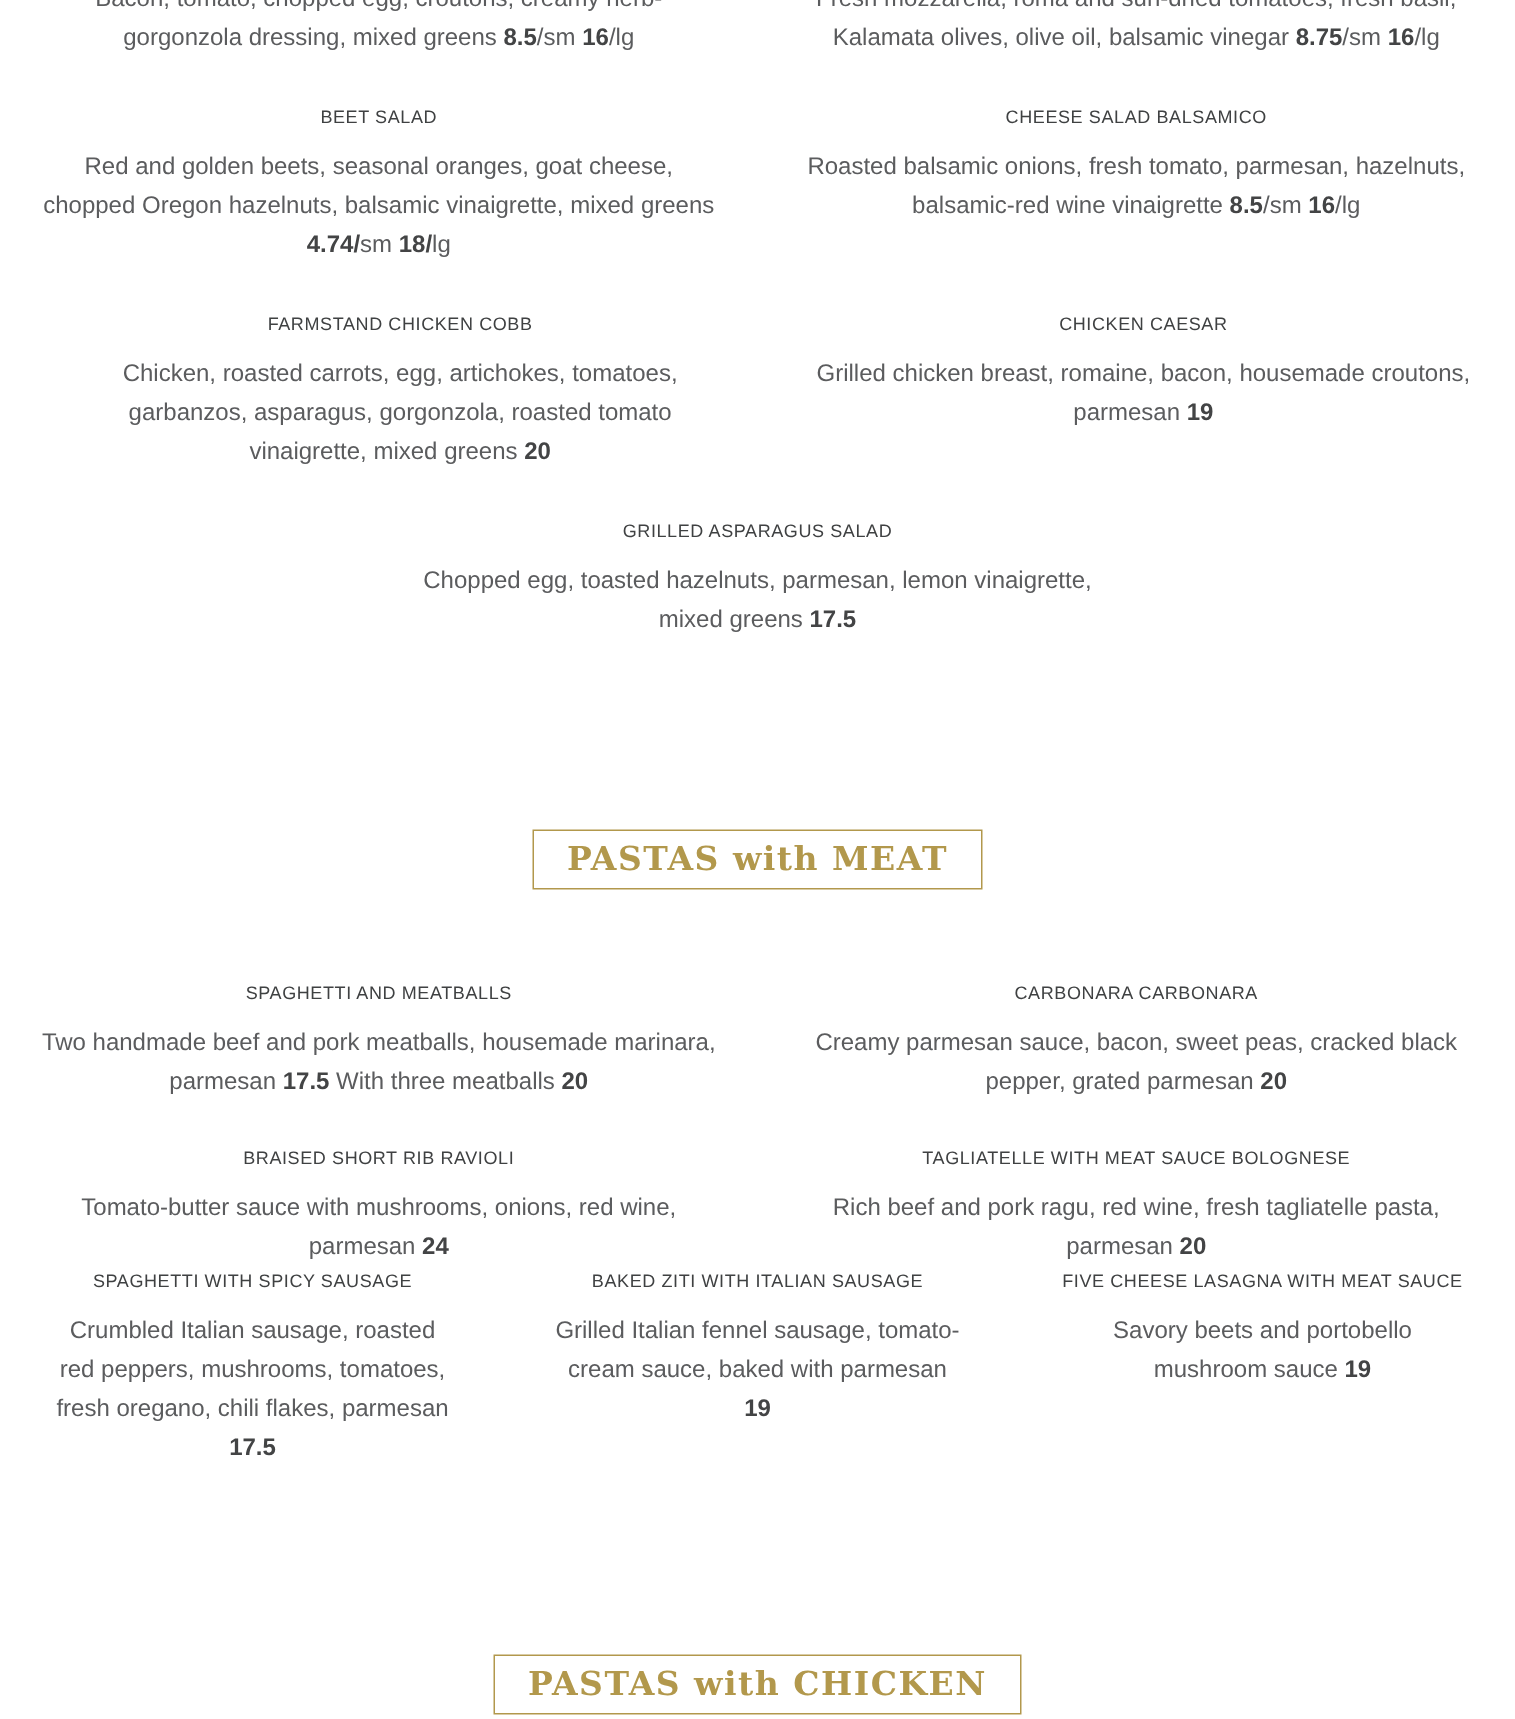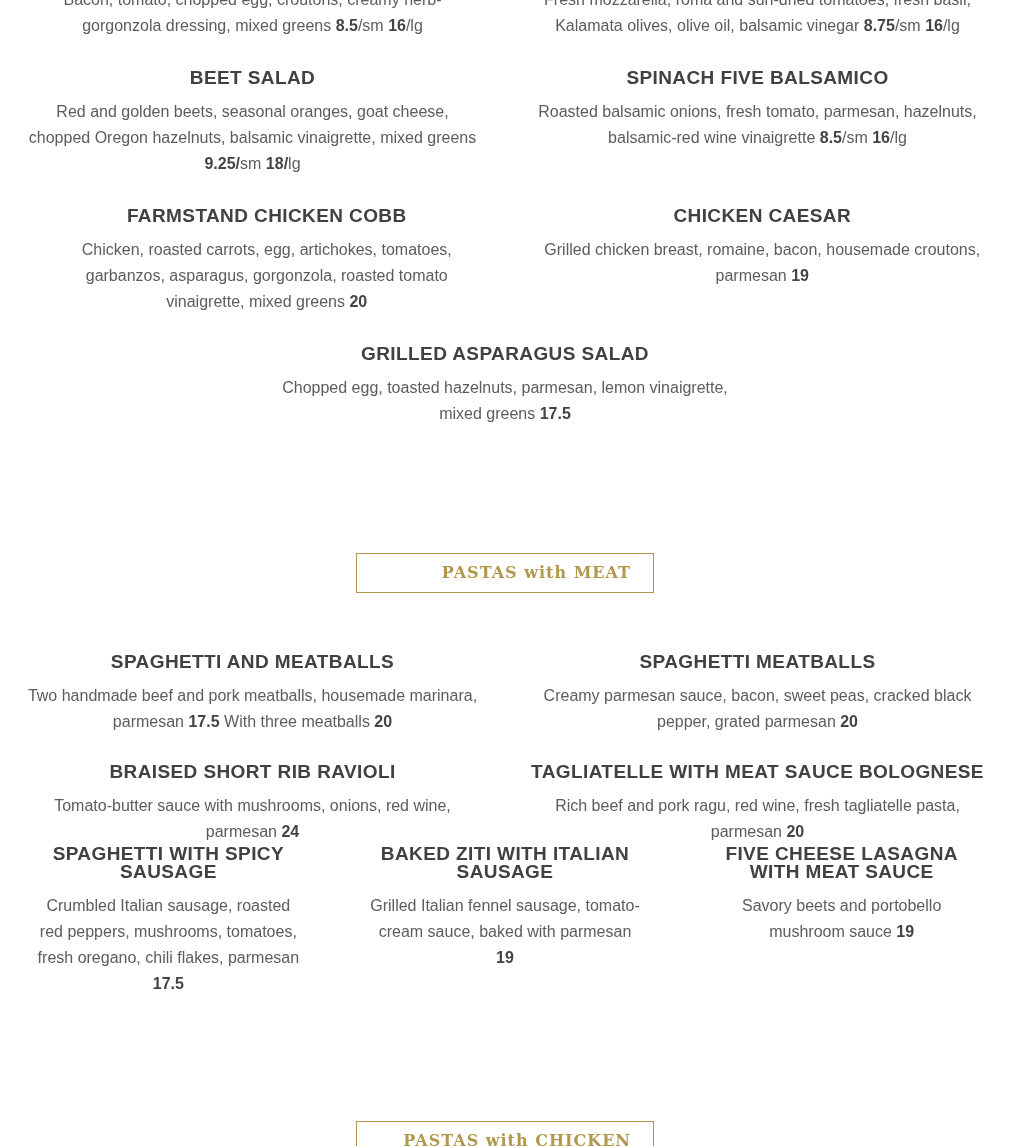--- a/index.html
+++ b/index.html
@@ -18,23 +18,23 @@
   }
   .row {
     display: flex;
     justify-content: center;
     align-items: flex-start;
   }
   .row .col { width: 50%; padding: 0 26px; }
   .row3 .col { width: 33.333%; padding: 0 33px; }
   .item { text-align: center; }
   .item h3 {
-    font-size: 19px;
+    font-size: 12px;
     line-height: 18px;
-    font-weight: bold;
+    font-weight: normal;
     letter-spacing: 0.4px;
     color: var(--heading-text, #3f4142);
     margin-bottom: 12px;
   }
   .desc {
     font-size: 16px;
     line-height: 26px;
     color: var(--body-text, #5b5c5e);
   }
   .desc strong {
@@ -52,26 +52,26 @@
   .row-f { }
   .section-header { text-align: center; }
   .section-header.meat { margin-top: 126px; margin-bottom: 60px; }
   .section-header.chicken { margin-top: 124px; }
   .section-badge {
     display: inline-block;
     border: 1px solid var(--accent-gold, #b2984c);
     color: var(--accent-gold, #b2984c);
     font-family: "DejaVu Serif", serif;
     font-weight: bold;
-    font-size: 16px;
+    font-size: 22px;
     line-height: 28px;
     letter-spacing: 1px;
     padding: 5px 22px;
     min-width: 298px;
-    text-align: right;
+    text-align: center;
   }
 </style>
 </head>
 <body>
 
 <div class="page">
 
   <div class="row row-partial cut-top">
     <div class="col">
       <div class="item">
@@ -82,26 +82,26 @@
       <div class="item">
         <p class="desc"><span>Fresh mozzarella, roma and sun-dried tomatoes, fresh basil, Kalamata olives, olive oil, balsamic vinegar </span><strong>8.75</strong><span>/sm </span><strong>16</strong><span>/lg</span></p>
       </div>
     </div>
   </div>
 
   <div class="row row-b">
     <div class="col">
       <div class="item">
         <h3>BEET SALAD</h3>
-        <p class="desc"><span>Red and golden beets, seasonal oranges, goat cheese, chopped Oregon hazelnuts, balsamic vinaigrette, mixed greens </span><strong>9.25/</strong><span>sm </span><strong>18/</strong><span>lg</span></p>
+        <p class="desc"><span>Red and golden beets, seasonal oranges, goat cheese, chopped Oregon hazelnuts, balsamic vinaigrette, mixed greens </span><strong>4.74/</strong><span>sm </span><strong>18/</strong><span>lg</span></p>
       </div>
     </div>
     <div class="col">
       <div class="item">
-        <h3>SPINACH FIVE BALSAMICO</h3>
+        <h3>CHEESE SALAD BALSAMICO</h3>
         <p class="desc"><span>Roasted balsamic onions, fresh tomato, parmesan, hazelnuts, balsamic-red wine vinaigrette </span><strong>8.5</strong><span>/sm </span><strong>16</strong><span>/lg</span></p>
       </div>
     </div>
   </div>
 
   <div class="row row-c">
     <div class="col">
       <div class="item">
         <h3>FARMSTAND CHICKEN COBB</h3>
         <p class="desc"><span>Chicken, roasted carrots, egg, artichokes, tomatoes, garbanzos, asparagus, gorgonzola, roasted tomato vinaigrette, mixed greens </span><strong>20</strong></p>
@@ -128,21 +128,21 @@
 
   <div class="row row-e">
     <div class="col">
       <div class="item">
         <h3>SPAGHETTI AND MEATBALLS</h3>
         <p class="desc"><span>Two handmade beef and pork meatballs, housemade marinara, parmesan </span><strong>17.5</strong><span> With three meatballs </span><strong>20</strong></p>
       </div>
     </div>
     <div class="col">
       <div class="item">
-        <h3>SPAGHETTI MEATBALLS</h3>
+        <h3>CARBONARA CARBONARA</h3>
         <p class="desc"><span>Creamy parmesan sauce, bacon, sweet peas, cracked black pepper, grated parmesan </span><strong>20</strong></p>
       </div>
     </div>
   </div>
 
   <div class="row row-f">
     <div class="col">
       <div class="item">
         <h3>BRAISED SHORT RIB RAVIOLI</h3>
         <p class="desc"><span>Tomato-butter sauce with mushrooms, onions, red wine, parmesan </span><strong>24</strong></p>

